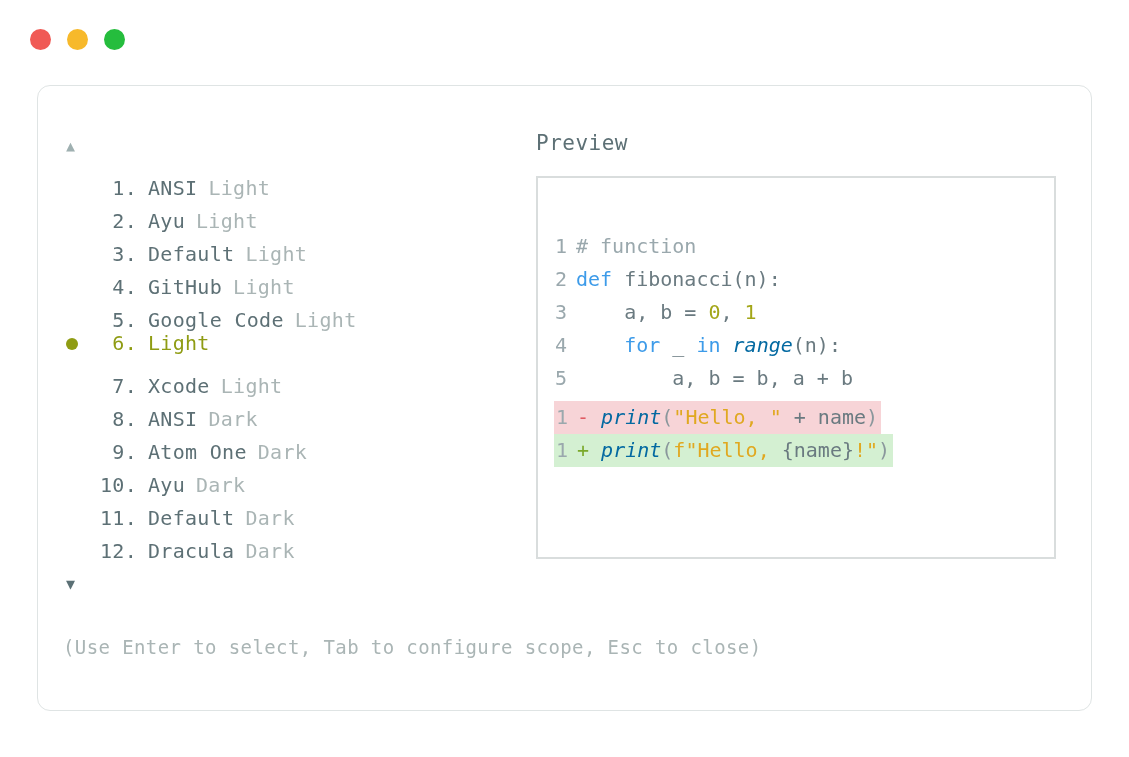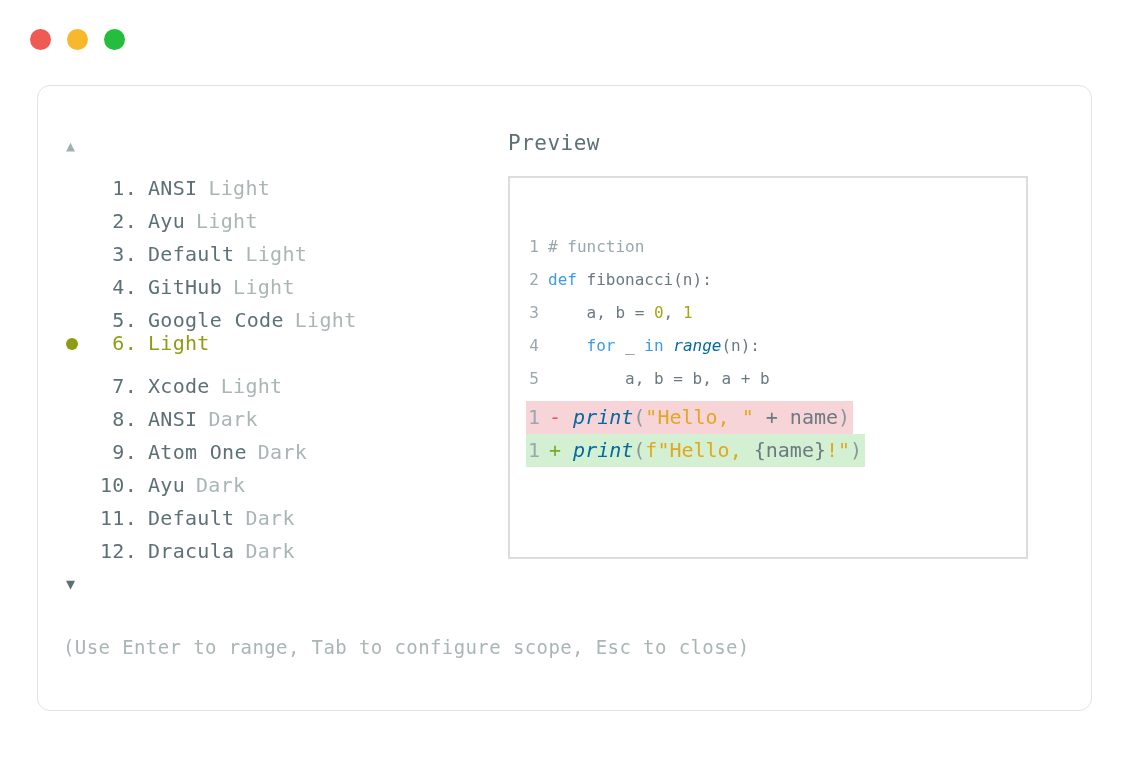--- a/index.html
+++ b/index.html
@@ -135,21 +135,21 @@
     font-size: 19px;
     line-height: 26px;
     color: #aab5b5;
     letter-spacing: 0.4px;
     white-space: pre;
   }
 
   
   .right-col {
     position: absolute;
-    left: 470px;
+    left: 498px;
     top: 44px;
     width: 530px;
   }
   .preview-label {
     font-size: 21px;
     line-height: 26px;
     color: #5d7075;
     letter-spacing: 0.5px;
   }
   .preview-panel {
@@ -159,21 +159,21 @@
     box-sizing: border-box;
     border: 2px solid #d9dddd;
     background: #ffffff;
     position: relative;
   }
 
   .code {
     position: absolute;
     left: 16px;
     top: 52px;
-    font-size: 16px;
+    font-size: 20px;
     line-height: 33px;
     white-space: pre;
   }
   .code-line { white-space: pre; height: 33px; }
   .ln {
     color: #9aa8ad;
     display: inline-block;
     width: 13px;
     text-align: right;
     margin-right: 9px;
@@ -230,21 +230,21 @@
           <li class="theme-row"><span class="bullet-cell"></span><span class="idx">7.</span><span class="tname">Xcode</span><span class="tvariant">Light</span></li>
           <li class="theme-row"><span class="bullet-cell"></span><span class="idx">8.</span><span class="tname">ANSI</span><span class="tvariant">Dark</span></li>
           <li class="theme-row"><span class="bullet-cell"></span><span class="idx">9.</span><span class="tname">Atom One</span><span class="tvariant">Dark</span></li>
           <li class="theme-row"><span class="bullet-cell"></span><span class="idx">10.</span><span class="tname">Ayu</span><span class="tvariant">Dark</span></li>
           <li class="theme-row"><span class="bullet-cell"></span><span class="idx">11.</span><span class="tname">Default</span><span class="tvariant">Dark</span></li>
           <li class="theme-row"><span class="bullet-cell"></span><span class="idx">12.</span><span class="tname">Dracula</span><span class="tvariant">Dark</span></li>
         </ul>
       <div class="scroll-arrow arrow-down">▼</div>
     </div>
 
-    <div class="hint">(Use Enter to range, Tab to configure scope, Esc to close)</div>
+    <div class="hint">(Use Enter to select, Tab to configure scope, Esc to close)</div>
 
     <div class="right-col">
       <div class="preview-label">Preview</div>
       <div class="preview-panel">
         <div class="code" id="code-block"><div class="code-line"><span class="ln">1</span><span class="tok-comment"># function</span></div><div class="code-line"><span class="ln">2</span><span class="tok-kw">def</span><span class="tok-plain"> fibonacci(n):</span></div><div class="code-line"><span class="ln">3</span><span class="tok-plain">    a, b = </span><span class="tok-num">0</span><span class="tok-plain">, </span><span class="tok-num">1</span></div><div class="code-line"><span class="ln">4</span><span class="tok-plain">    </span><span class="tok-kw">for</span><span class="tok-plain"> _ </span><span class="tok-kw">in</span><span class="tok-plain"> </span><span class="tok-fn">range</span><span class="tok-plain">(n):</span></div><div class="code-line"><span class="ln">5</span><span class="tok-plain">        a, b = b, a + b</span></div><div class="code-line"><span class="ln">6</span><span class="tok-plain">    </span><span class="tok-kw">return</span><span class="tok-plain"> a</span></div></div>
         <div class="diff-block" id="diff-block">
             <div class="diff-wrap"><span class="diff-line diff-del"><span class="ln">1</span><span class="sign-del">- </span><span class="tok-fn">print</span><span class="tok-punc">(</span><span class="tok-str">"Hello, "</span><span class="tok-plain"> + name</span><span class="tok-punc">)</span></span></div>
             <div class="diff-wrap"><span class="diff-line diff-add"><span class="ln">1</span><span class="sign-add">+ </span><span class="tok-fn">print</span><span class="tok-punc">(</span><span class="tok-str">f"Hello, </span><span class="tok-plain">{name}</span><span class="tok-str">!"</span><span class="tok-punc">)</span></span></div>
           </div>
       </div>

